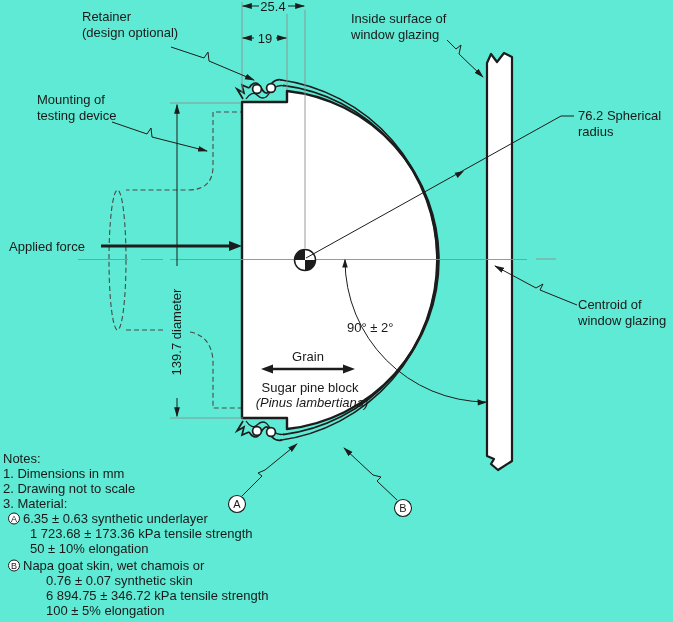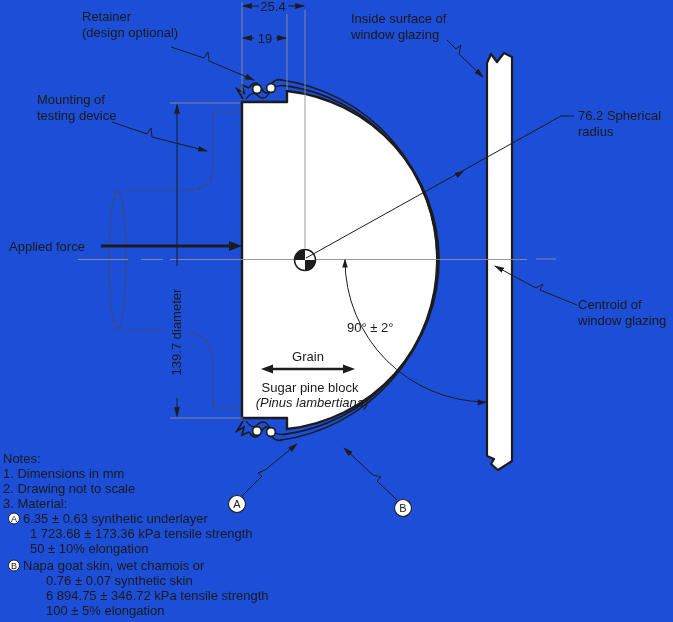--- a/index.html
+++ b/index.html
@@ -1,16 +1,16 @@
 <!DOCTYPE html>
 <html><head>
 <meta charset="utf-8">
 <style>
   html,body{margin:0;padding:0;background:#fff;}
-  .page{position:relative;width:673px;height:622px;background:#1d4ed8;overflow:hidden;}
+  .page{position:relative;width:673px;height:622px;background:#5eead4;overflow:hidden;}
   svg text{font-family:"Liberation Sans","DejaVu Sans",sans-serif;font-size:13px;fill:#1a1a1a;}
   svg text.dim{font-size:13px;}
   svg text.badge-letter{font-size:9px;}
   svg text.marker-letter{font-size:11px;}
   svg text.italic{font-style:italic;}
 </style>
 </head>
 <body>
 
 <div class="page">

